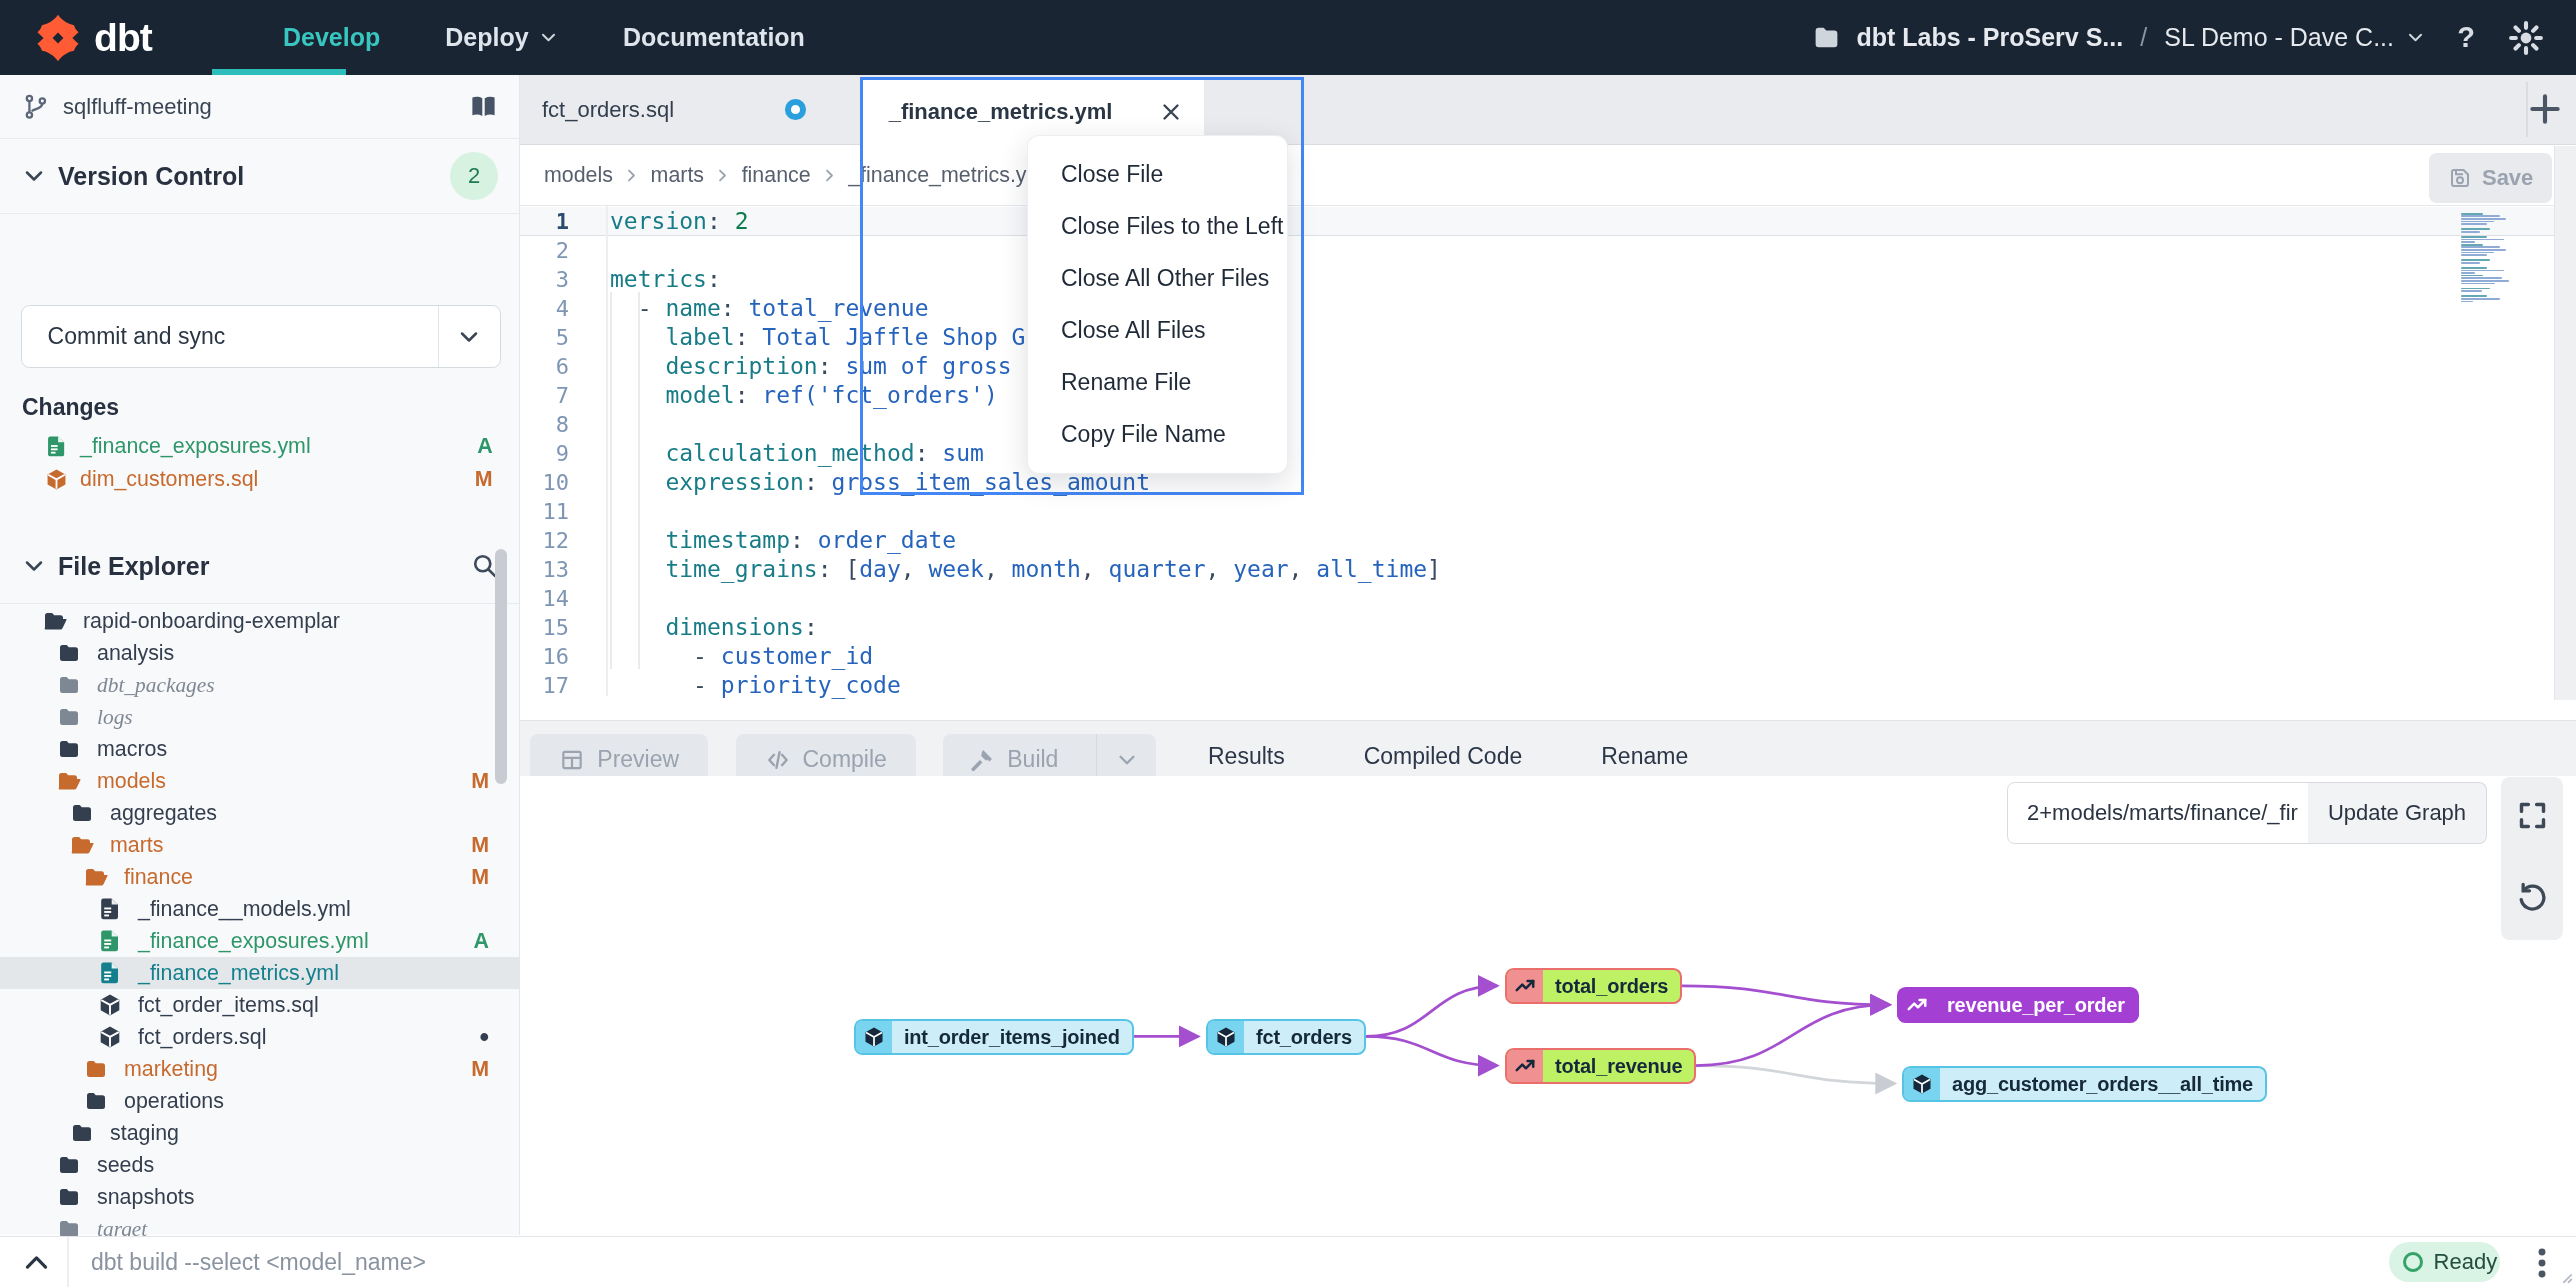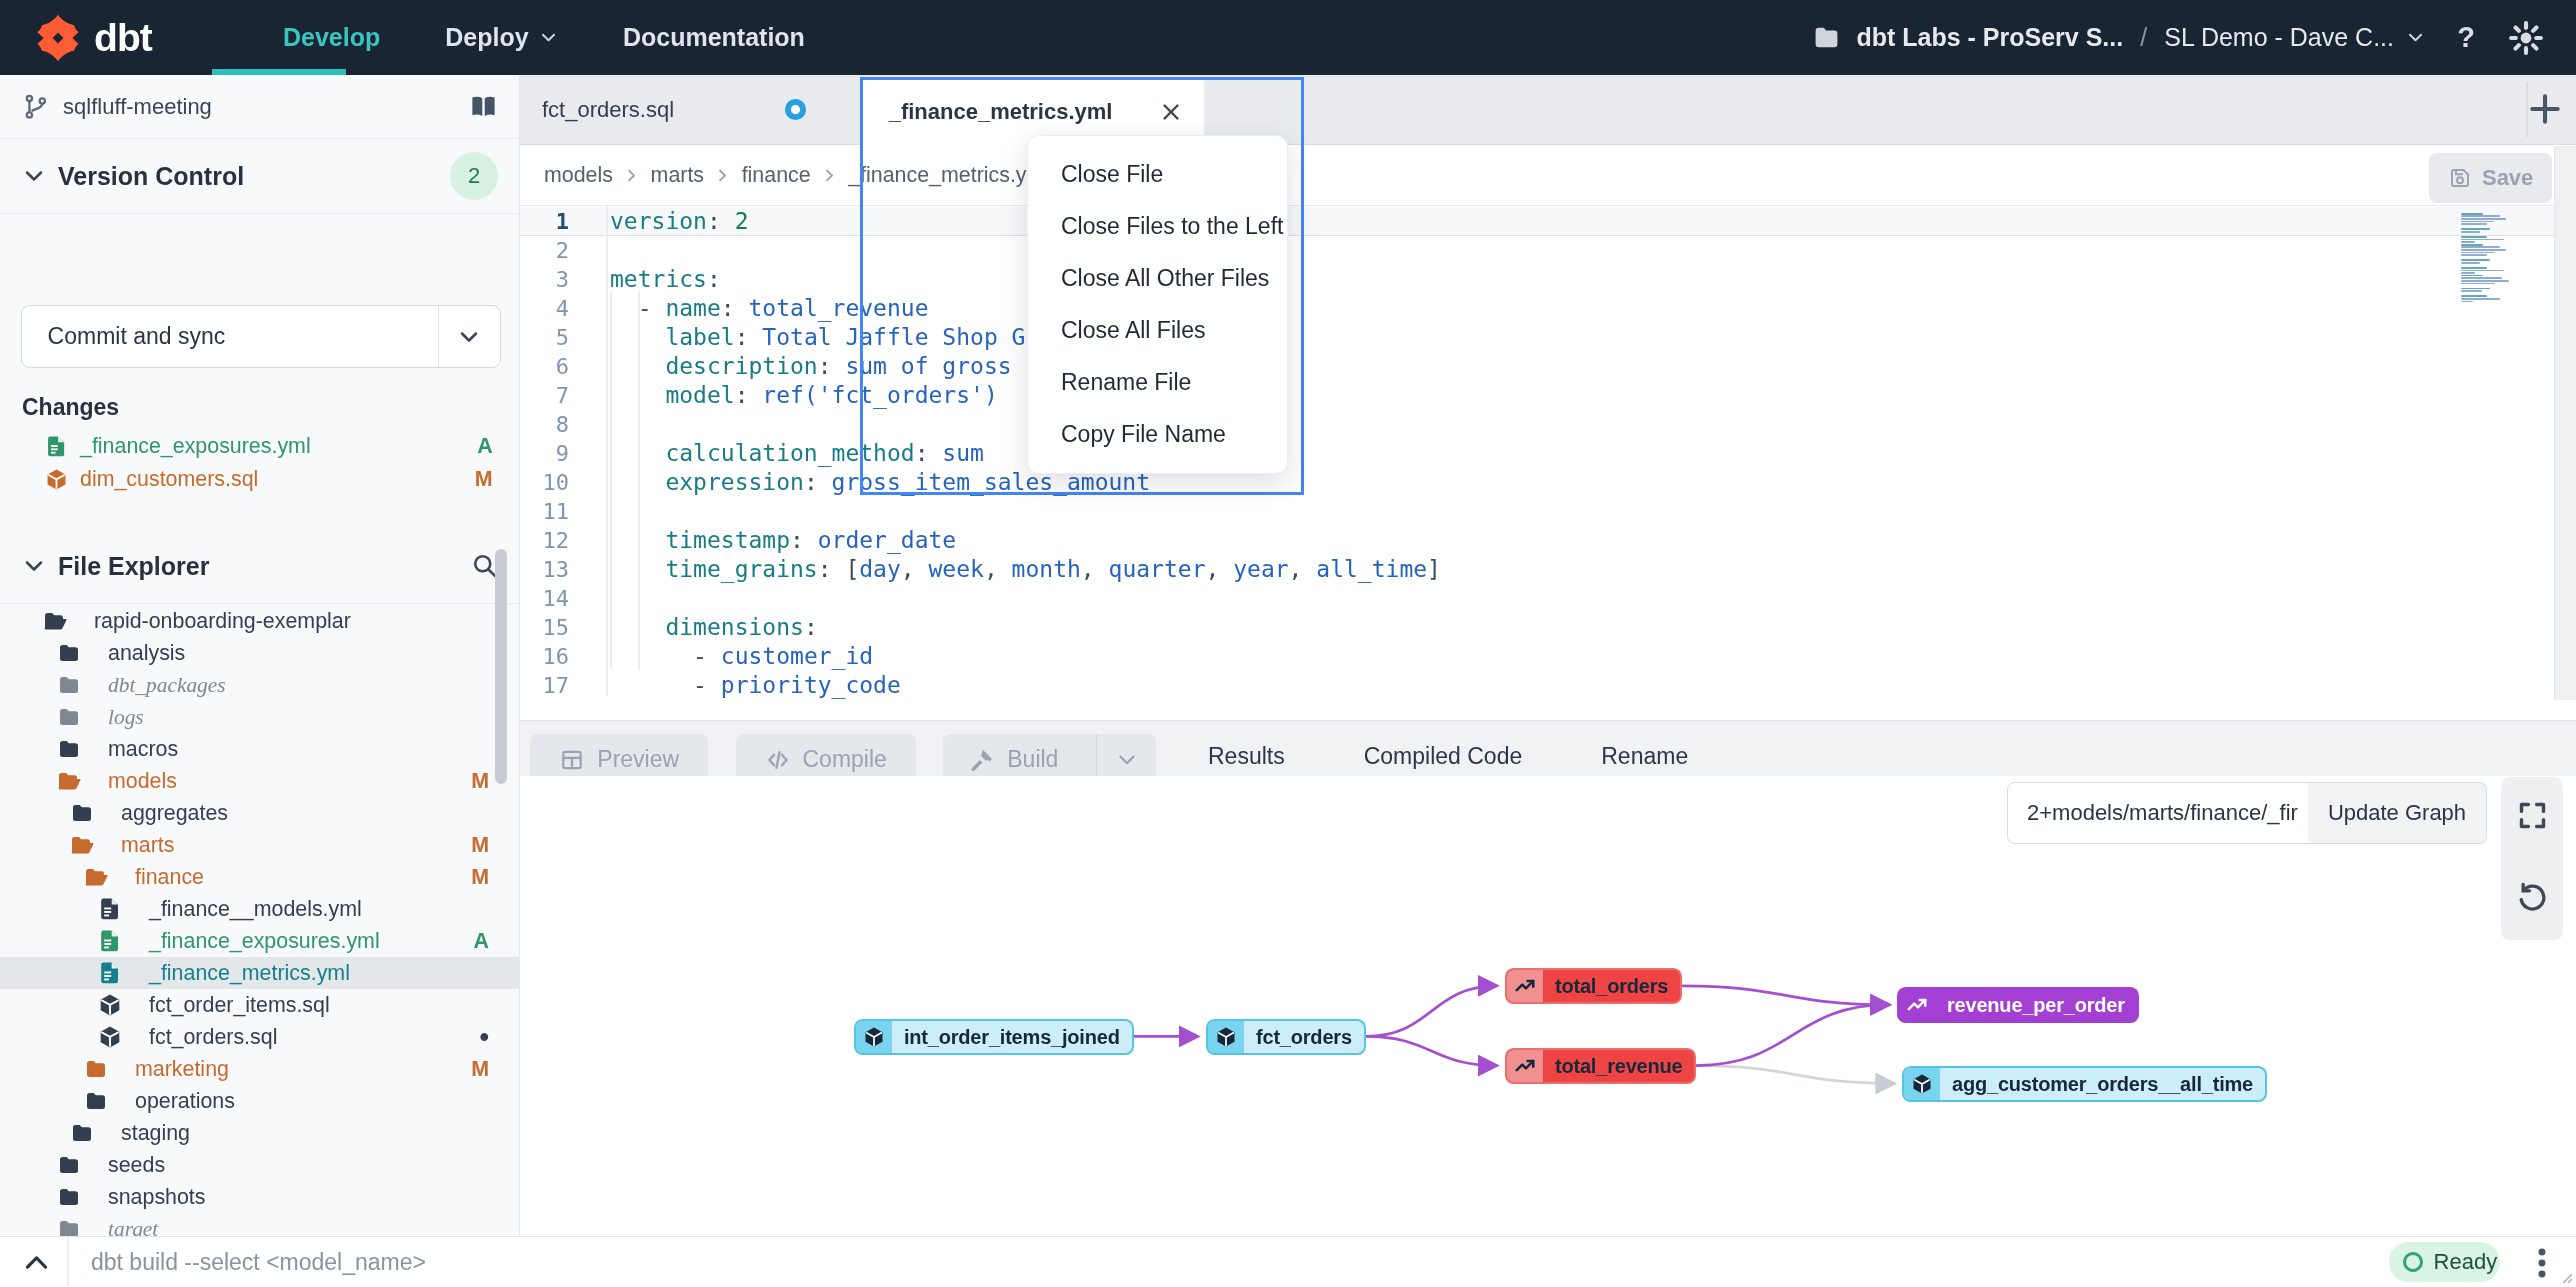--- a/index.html
+++ b/index.html
@@ -45,21 +45,21 @@
   .chrow { height:33px; display:flex; align-items:center; padding-left:45px; padding-right:27.4px; gap:12px; }
   .chrow .i { width:23px; height:23px; }
   .chrow .nm { font-size:21.4px; }
   .chrow .st { margin-left:auto; font-size:21.4px; font-weight:bold; }
   .c-green { color:#2e9668; } .c-orange { color:#c76a2d; } .c-teal { color:#15808d; }
   .c-dark { color:#333e4e; } .c-muted { color:#7e8794; }
   .fe-head { top:454px; }
   .tree { position:absolute; left:0; top:530px; width:520px; height:706px; overflow:hidden; }
   .trow { height:32px; display:flex; align-items:center; position:relative; padding-right:31px; }
   .trow .i { width:24px; height:24px; flex:0 0 auto; }
-  .trow .nm { font-size:21.4px; margin-left:27px; white-space:nowrap; }
+  .trow .nm { font-size:21.4px; margin-left:16px; white-space:nowrap; }
   .trow .badge { margin-left:auto; font-size:21.4px; font-weight:bold; }
   .trow.sel { background:#e4e7ea; }
   .trow .nm.italic { font-style:italic;font-family:Liberation Serif, serif; }
   .side-scroll { position:absolute; left:495px; top:474px; width:12px; height:235px; background:#c8ccd2; border-radius:6px; }
 
   
   .tabbar { position:absolute; left:520px; top:75px; width:2056px; height:70px; background:#e9ebee; border-bottom:1.7px solid #d9dce0; }
   .tab1 { position:absolute; left:0; top:0; height:69px; display:flex; align-items:center; padding:0 22px; gap:12px; }
   .tab1 .nm { font-size:22px; color:#333e4e; }
   .dirty-dot { width:20.6px; height:20.6px; border-radius:50%; border:6px solid #2a9fdd; background:#fff; margin-left:99px; }
@@ -111,21 +111,21 @@
   .lg-btn { position:absolute; left:1788px; top:6px; width:179px; height:62px; background:#f1f3f5; border:1.7px solid #d8dce1; border-left:none; border-radius:0 7.7px 7.7px 0; font-size:22px; color:#2a3443; display:flex; align-items:center; justify-content:center; }
   .lg-pill { position:absolute; left:1981px; top:0.9px; width:62px; height:163px; background:#edeff1; border-radius:8.6px; }
   .lg-pill .i { position:absolute; left:14.6px; width:33px; height:33px; color:#3e4856; }
   .edges { position:absolute; left:0; top:0; }
   .lnode { position:absolute; display:flex; align-items:stretch; border-radius:8.6px; border:2.6px solid; overflow:hidden; height:36px; white-space:nowrap; }
   .lnode .nicon { width:36px; display:flex; align-items:center; justify-content:center; }
   .lnode .nicon .i { width:22px; height:22px; }
   .lnode .nlabel { display:flex; align-items:center; padding:0 12px; font-weight:bold; font-size:20px; letter-spacing:-0.2px; }
   .lnode.model { background:#cdeef8; border-color:#56c5e5; color:#16283b; }
   .lnode.model .nicon { background:#79d4ef; color:#16283b; }
-  .lnode.metric { background:#ef4444; border-color:#e96e6c; color:#16283b; }
+  .lnode.metric { background:#bef264; border-color:#e96e6c; color:#16283b; }
   .lnode.metric .nicon { background:#f19090; color:#16283b; }
   .lnode.metric-selected { background:#a43fd4; border-color:#a43fd4; color:#fff; }
   .lnode.metric-selected .nicon { background:#a43fd4; color:#fff; }
 
   
   .statusbar { position:absolute; left:0; top:1236px; width:2576px; height:51px; background:#fff; border-top:1.7px solid #e2e5e9; }
   .sb-chev { position:absolute; left:20.6px; top:10.3px; width:31px; height:31px; color:#2b3645; }
   .sb-div { position:absolute; left:67px; top:0; width:1.7px; height:51px; background:#eceef1; }
   .sb-cmd { position:absolute; left:91px; top:0; height:51px; display:flex; align-items:center; font-size:23px; color:#8a93a0; }
   .ready { position:absolute; left:2389px; top:5.1px; width:111px; height:40px; background:#d9f3e4; border-radius:20.6px; display:flex; align-items:center; padding-left:13.7px; gap:10.3px; }

